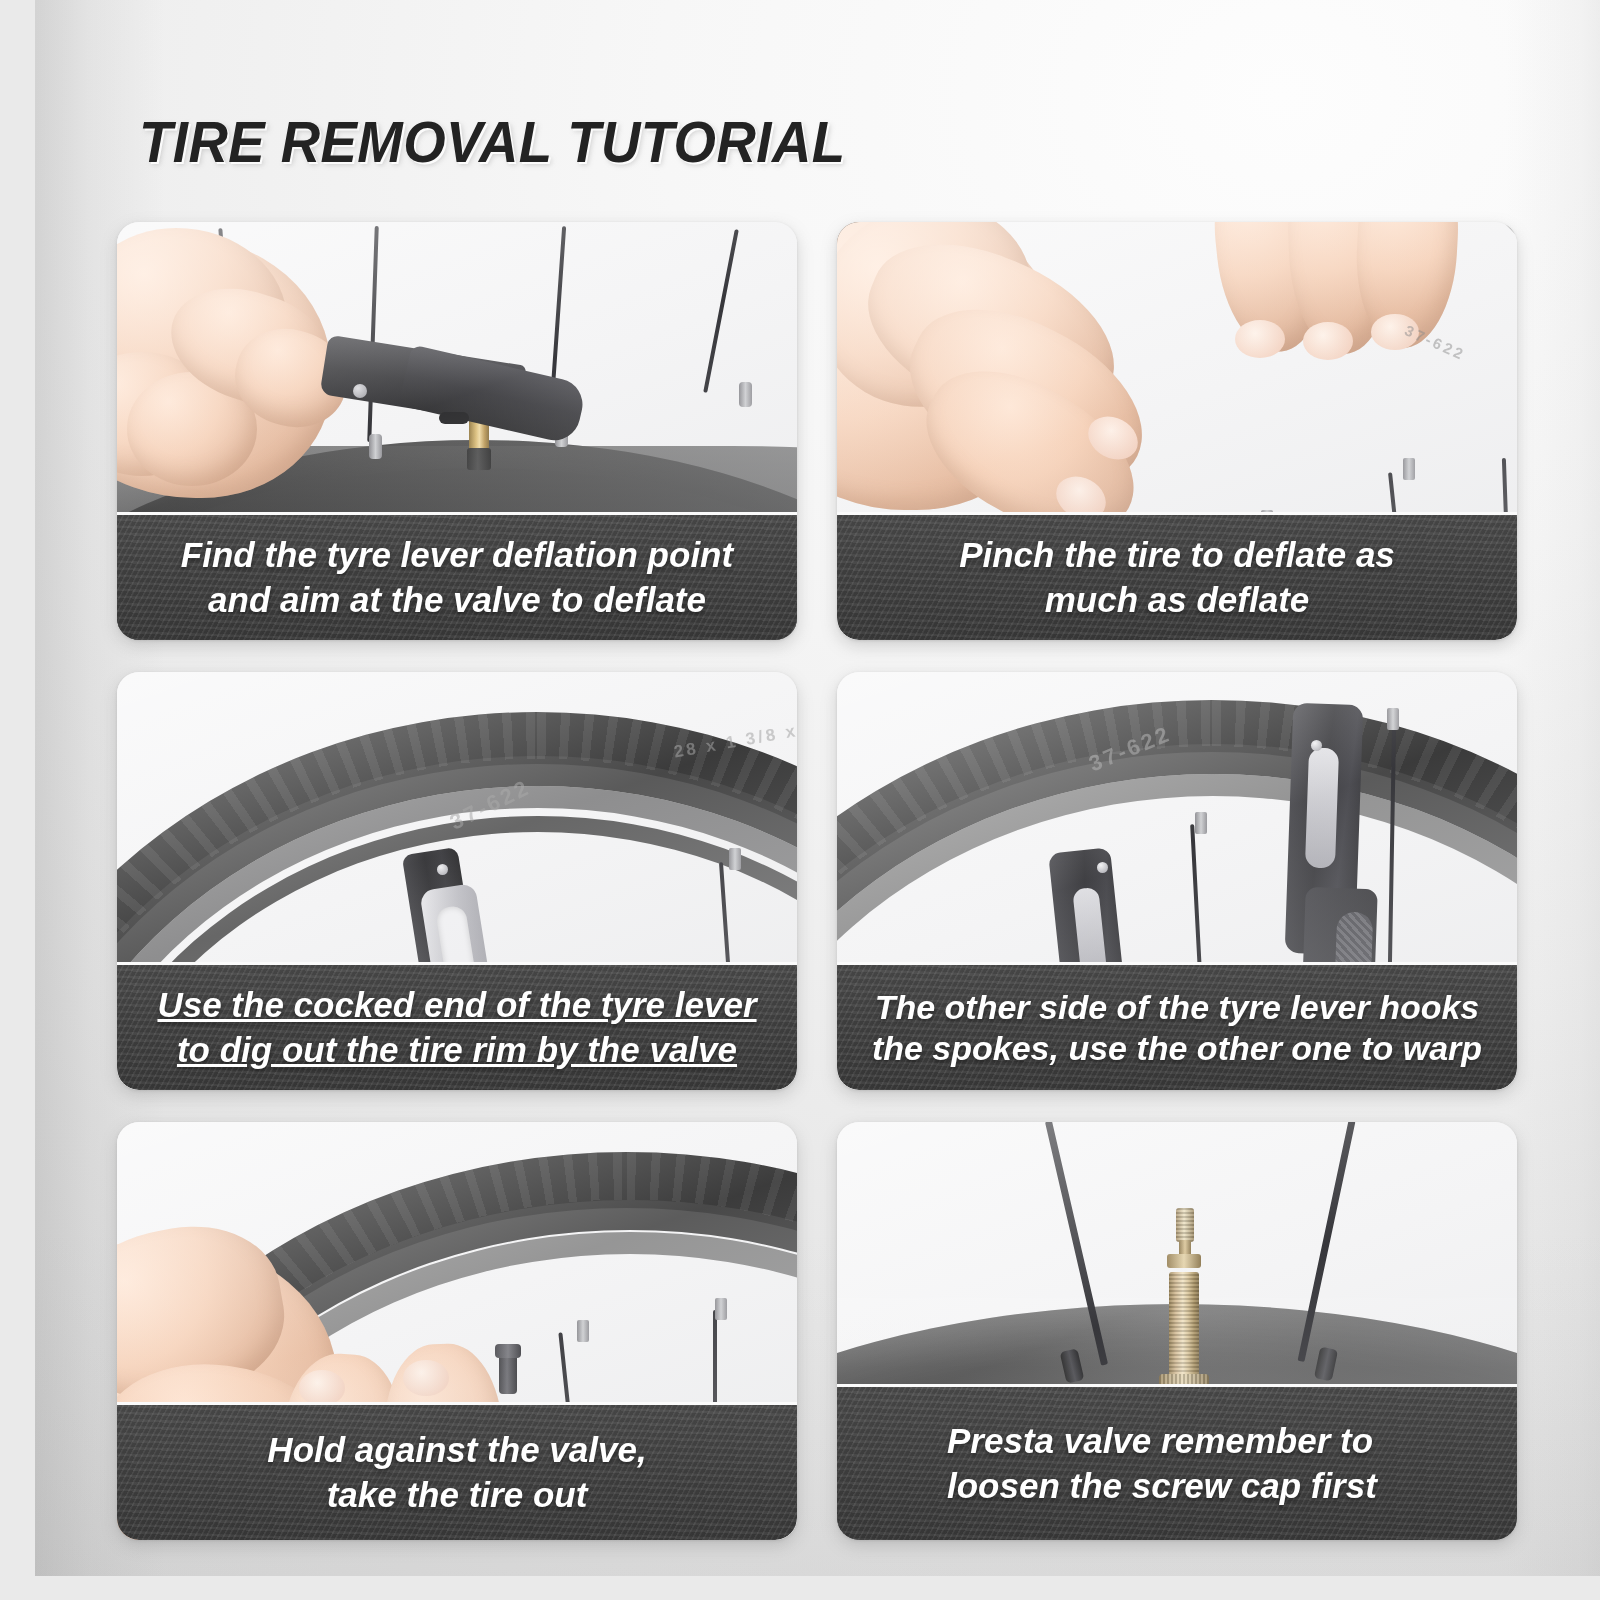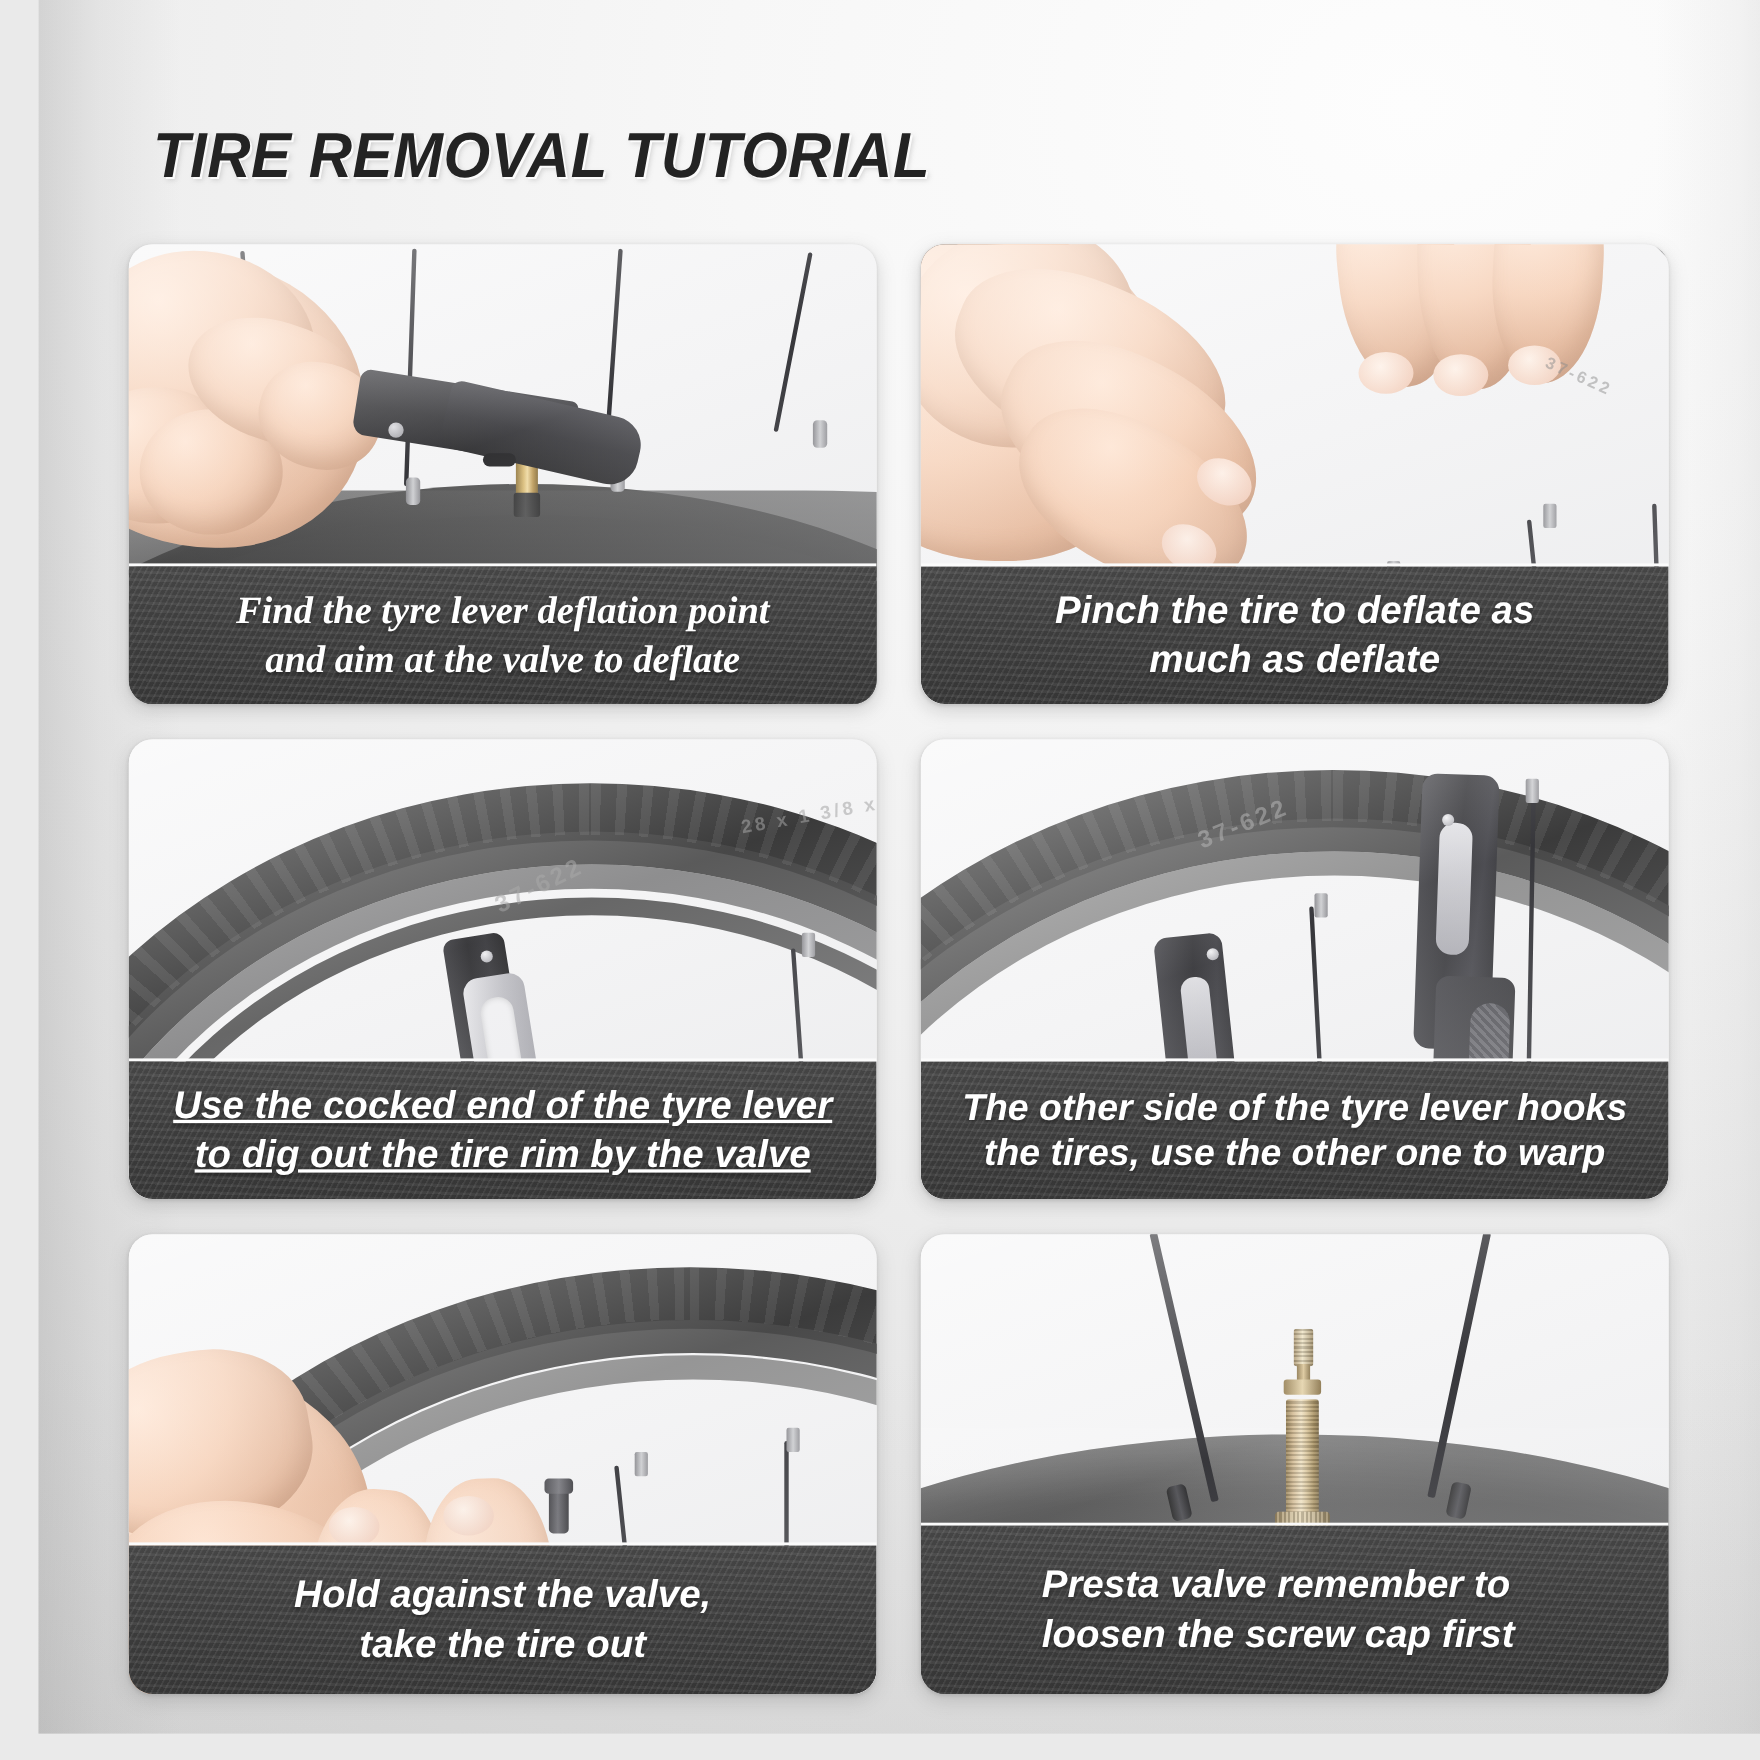--- a/index.html
+++ b/index.html
@@ -121,21 +121,21 @@
         <div class="skin" style="left:118px;top:108px;width:112px;height:96px;border-radius:48%;transform:rotate(16deg);"></div>
 
         <div class="lever" style="left:206px;top:128px;width:200px;height:60px;border-radius:10px 6px 6px 12px;transform:rotate(9deg);
              background:linear-gradient(180deg,#3d3d41,#232326 55%,#17171a);"></div>
         <div class="lever" style="left:286px;top:142px;width:180px;height:62px;border-radius:10px 26px 26px 10px;transform:rotate(13deg);
              background:linear-gradient(180deg,#45454a,#28282c 50%,#171719);"></div>
         <div style="position:absolute;left:236px;top:162px;width:14px;height:14px;border-radius:50%;
              background:radial-gradient(circle at 35% 30%,#d9d9dd,#8d8d93);"></div>
         <div style="position:absolute;left:322px;top:190px;width:30px;height:12px;border-radius:6px;background:#0e0e10;"></div>
       </div>
-      <div class="caption cap-2" style="height:128px;font-family:Liberation Serif, serif;">
+      <div class="caption cap-2" style="height:128px;">
         <div>
           <span>Find the tyre lever deflation point</span>
           <span>and aim at the valve to deflate</span>
         </div>
       </div>
     </div>
 
     <div class="card" style="left:802px;top:222px;height:418px;">
       <div class="photo">
 
@@ -277,21 +277,21 @@
              background:repeating-linear-gradient(45deg,#5c5c62 0 3px,#3e3e44 3px 6px);"></div>
 
         <div class="skin" style="left:292px;top:300px;width:92px;height:160px;border-radius:46% 46% 42% 42%;transform:rotate(-4deg);"></div>
         <div class="skin" style="left:258px;top:396px;width:140px;height:140px;border-radius:50%;"></div>
         <div style="position:absolute;left:306px;top:316px;width:46px;height:36px;border-radius:50%;
              background:radial-gradient(circle at 40% 35%,#fff2e8,#f0c5af);"></div>
       </div>
       <div class="caption cap-3" style="height:128px;">
         <div>
           <span>The other side of the tyre lever hooks</span>
-          <span>the tires, use the other one to warp</span>
+          <span>the spokes, use the other one to warp</span>
         </div>
       </div>
     </div>
 
     <div class="card" style="left:82px;top:1122px;height:418px;">
       <div class="photo">
         <div style="position:absolute;left:-90px;top:30px;width:1200px;height:1020px;border-radius:50%;
              border:56px solid #1b1b1b;box-sizing:border-box;"></div>
         <div style="position:absolute;left:-42px;top:78px;width:1110px;height:930px;border-radius:50%;
              border:30px solid #2d2d2d;box-sizing:border-box;opacity:.9;"></div>

